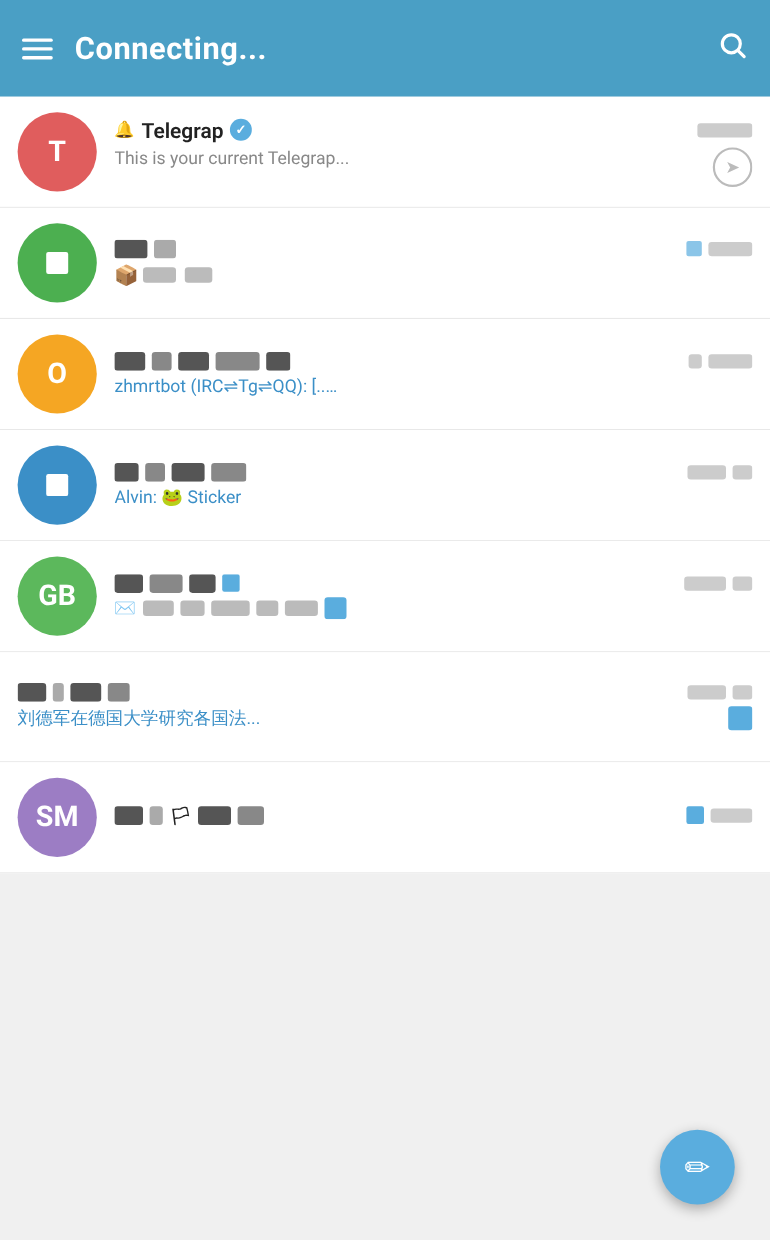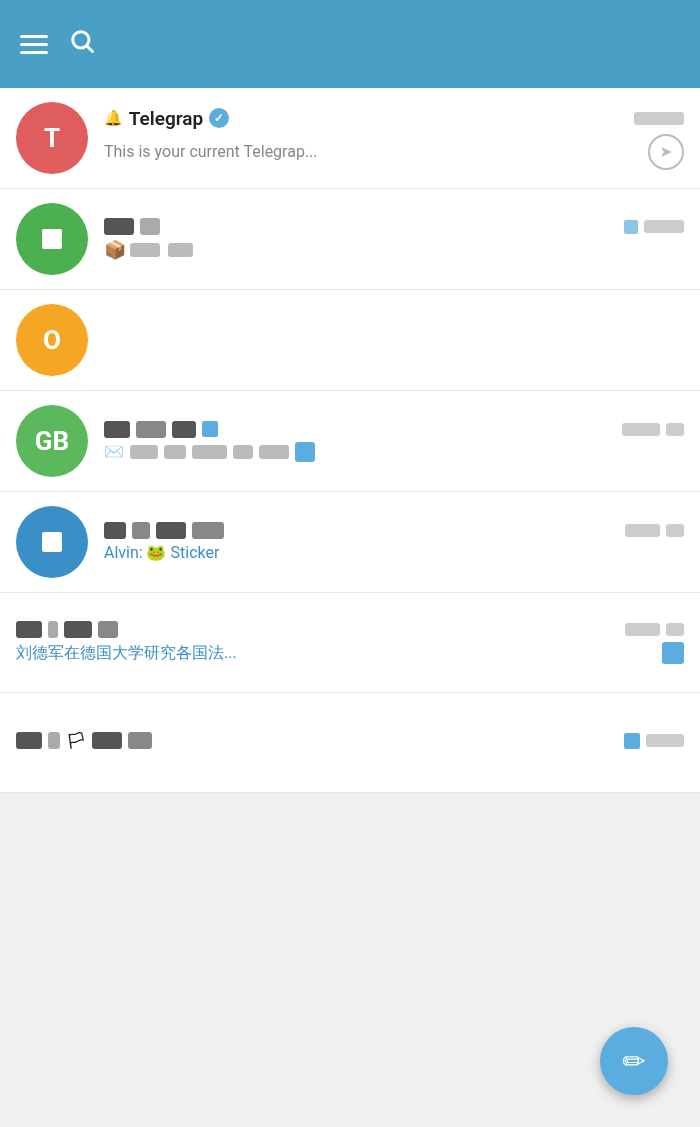--- a/index.html
+++ b/index.html
@@ -222,20 +222,21 @@
   </style>
 </head>
 <body>
 
 <div class="topbar">
   <div class="hamburger">
     <span></span>
     <span></span>
     <span></span>
   </div>
+  <div class="topbar-title">Connecting...</div>
   <div class="topbar-icon">
     <svg width="28" height="28" viewBox="0 0 24 24" fill="none" stroke="white" stroke-width="2.5" stroke-linecap="round" stroke-linejoin="round">
       <circle cx="11" cy="11" r="7"></circle>
       <line x1="21" y1="21" x2="16.65" y2="16.65"></line>
     </svg>
   </div>
 </div>
 
 <div class="chat-list">
 
@@ -245,21 +246,21 @@
       <div class="chat-top-row">
         <div class="chat-name">
           <span style="font-size:15px;">🔔</span>
           <span>Telegrap</span>
           <span class="verified-badge"></span>
         </div>
         <div style="display:flex;align-items:center;gap:8px;">
           <span class="time-blur" style="width:50px;"></span>
         </div>
       </div>
-      <div style="display:flex;align-items:center;justify-content:space-between;">
+      <div style="display:flex;justify-content:space-between;">
         <div class="chat-preview">This is your current Telegrap...</div>
         <div class="forward-icon">➤</div>
       </div>
     </div>
   </div>
 
   <div class="chat-item">
     <div class="avatar avatar-green">
       <div class="square-icon"></div>
     </div>
@@ -277,20 +278,57 @@
       <div class="status-row">
         <span style="font-size:18px;">📦</span>
         <span class="preview-blur" style="width:30px;"></span>
         <span class="preview-blur" style="width:25px;margin-left:4px;"></span>
       </div>
     </div>
   </div>
 
   <div class="chat-item">
     <div class="avatar avatar-orange">O</div>
+    <div class="chat-content">
+      <div class="chat-top-row">
+        <div class="chat-name">
+          <span class="name-blur" style="width:28px;"></span>
+          <span class="name-blur" style="width:18px;background:#888;"></span>
+          <span class="name-blur" style="width:28px;"></span>
+          <span class="name-blur" style="width:40px;background:#888;"></span>
+          <span class="name-blur" style="width:22px;"></span>
+        </div>
+        <div style="display:flex;align-items:center;gap:6px;">
+          <span class="time-blur" style="width:12px;"></span>
+          <span class="time-blur" style="width:40px;"></span>
+        </div>
+      </div>
+      <div class="chat-preview-blue">zhmrtbot (IRC⇌Tg⇌QQ): [..…</div>
+    </div>
+  </div>
+
+  <div class="chat-item">
+    <div class="avatar avatar-blue-dark">
+      <div class="square-icon"></div>
+    </div>
+    <div class="chat-content">
+      <div class="chat-top-row">
+        <div class="chat-name">
+          <span class="name-blur" style="width:22px;"></span>
+          <span class="name-blur" style="width:18px;background:#888;"></span>
+          <span class="name-blur" style="width:30px;"></span>
+          <span class="name-blur" style="width:32px;background:#888;"></span>
+        </div>
+        <div style="display:flex;align-items:center;gap:6px;">
+          <span class="time-blur" style="width:35px;"></span>
+          <span class="time-blur" style="width:18px;"></span>
+        </div>
+      </div>
+      <div class="chat-preview-blue">Alvin: 🐸 Sticker</div>
+    </div>
   </div>
 
   <div class="chat-item">
     <div class="avatar avatar-green2">GB</div>
     <div class="chat-content">
       <div class="chat-top-row">
         <div class="chat-name">
           <span class="name-blur" style="width:26px;"></span>
           <span class="name-blur" style="width:30px;background:#888;"></span>
           <span class="name-blur" style="width:24px;"></span>
@@ -307,41 +345,20 @@
         <span class="preview-blur" style="width:22px;"></span>
         <span class="preview-blur" style="width:35px;"></span>
         <span class="preview-blur" style="width:20px;"></span>
         <span class="preview-blur" style="width:30px;"></span>
         <div style="width:20px;height:20px;background:#5aadde;border-radius:3px;"></div>
       </div>
     </div>
   </div>
 
   <div class="chat-item">
-    <div class="avatar avatar-blue-dark">
-      <div class="square-icon"></div>
-    </div>
-    <div class="chat-content">
-      <div class="chat-top-row">
-        <div class="chat-name">
-          <span class="name-blur" style="width:22px;"></span>
-          <span class="name-blur" style="width:18px;background:#888;"></span>
-          <span class="name-blur" style="width:30px;"></span>
-          <span class="name-blur" style="width:32px;background:#888;"></span>
-        </div>
-        <div style="display:flex;align-items:center;gap:6px;">
-          <span class="time-blur" style="width:35px;"></span>
-          <span class="time-blur" style="width:18px;"></span>
-        </div>
-      </div>
-      <div class="chat-preview-blue">Alvin: 🐸 Sticker</div>
-    </div>
-  </div>
-
-  <div class="chat-item">
     <div class="chat-content">
       <div class="chat-top-row">
         <div class="chat-name">
           <span class="name-blur" style="width:26px;"></span>
           <span class="name-blur" style="width:10px;background:#aaa;"></span>
           <span class="name-blur" style="width:28px;"></span>
           <span class="name-blur" style="width:20px;background:#888;"></span>
         </div>
         <div style="display:flex;align-items:center;gap:6px;">
           <span class="time-blur" style="width:35px;"></span>
@@ -349,20 +366,21 @@
         </div>
       </div>
       <div style="display:flex;align-items:center;gap:6px;">
         <div class="chat-preview-blue" style="flex:1;">刘德军在德国大学研究各国法...</div>
         <div style="width:22px;height:22px;background:#5aadde;border-radius:3px;flex-shrink:0;"></div>
       </div>
     </div>
   </div>
 
   <div class="chat-item">
+    <div class="avatar avatar-purple">SM</div>
     <div class="chat-content">
       <div class="chat-top-row">
         <div class="chat-name">
           <span class="name-blur" style="width:26px;"></span>
           <span class="name-blur" style="width:12px;background:#aaa;"></span>
           <span style="font-size:16px;">🏳</span>
           <span class="name-blur" style="width:30px;"></span>
           <span class="name-blur" style="width:24px;background:#888;"></span>
         </div>
         <div style="display:flex;align-items:center;gap:6px;">

